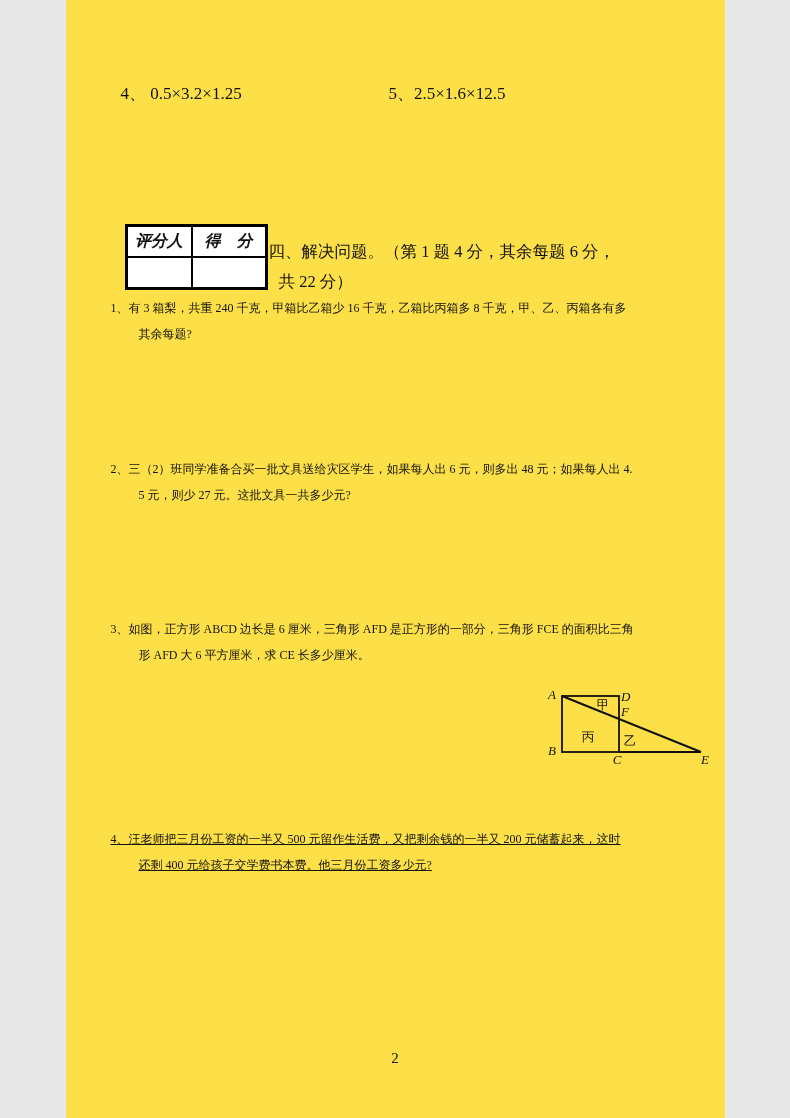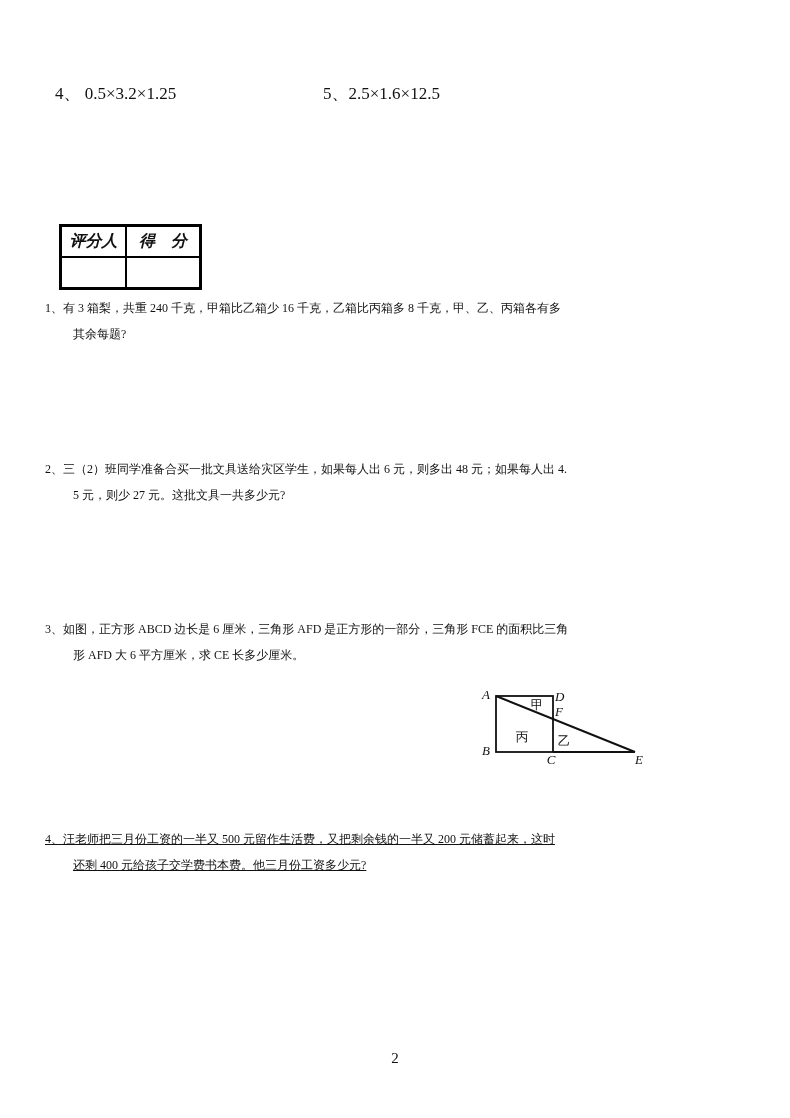--- a/index.html
+++ b/index.html
@@ -1,21 +1,21 @@
 <!DOCTYPE html>
 <html><head>
 <meta charset="utf-8">
 <style>
   html, body { margin: 0; padding: 0; background: #e8e8e8; }
   .page {
     position: relative;
-    width: 790px;
+    width: 659px;
     height: 1118px;
     margin: 0 auto;
-    background: #ffffff;
+    background: #fde047;
     font-family: "Liberation Serif", "DejaVu Serif", serif;
     color: #111111;
     overflow: hidden;
   }
   .calc-item {
     position: absolute;
     top: 82px;
     font-size: 17px;
     white-space: nowrap;
   }
@@ -111,20 +111,24 @@
         <th class="col-grader">评分人</th>
         <th class="col-score">得　分</th>
       </tr>
       <tr class="body">
         <td class="col-grader"></td>
         <td class="col-score"></td>
       </tr>
     </tbody>
   </table>
 
+  <div class="section-title">
+    <div class="line1">四、解决问题。（第 1 题 4 分，其余每题 6 分，</div>
+    <div class="line2">共 22 分）</div>
+  </div>
 
   <div class="problem p1">
     <div class="pline">1、有 3 箱梨，共重 240 千克，甲箱比乙箱少 16 千克，乙箱比丙箱多 8 千克，甲、乙、丙箱各有多</div>
     <div class="pline cont">其余每题?</div>
   </div>
 
   <div class="problem p2">
     <div class="pline">2、三（2）班同学准备合买一批文具送给灾区学生，如果每人出 6 元，则多出 48 元；如果每人出 4.</div>
     <div class="pline cont">5 元，则少 27 元。这批文具一共多少元?</div>
   </div>

